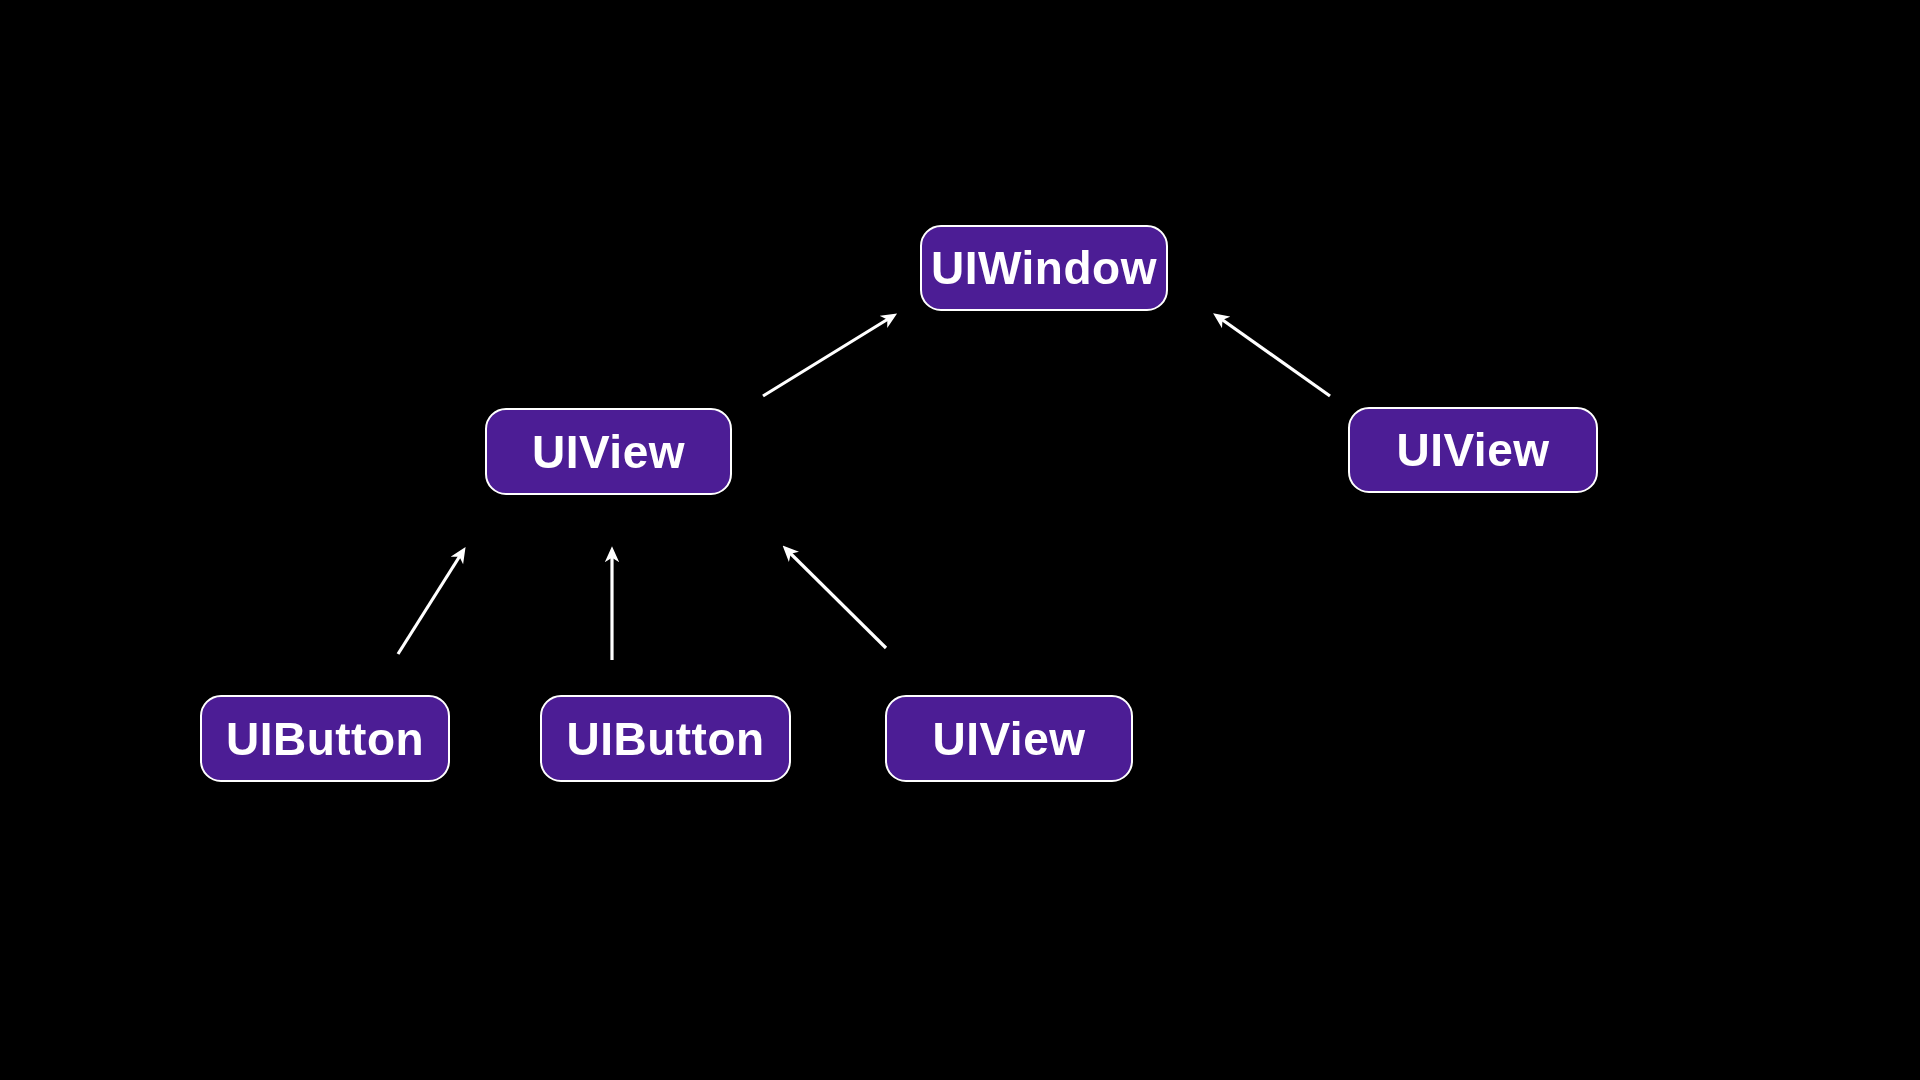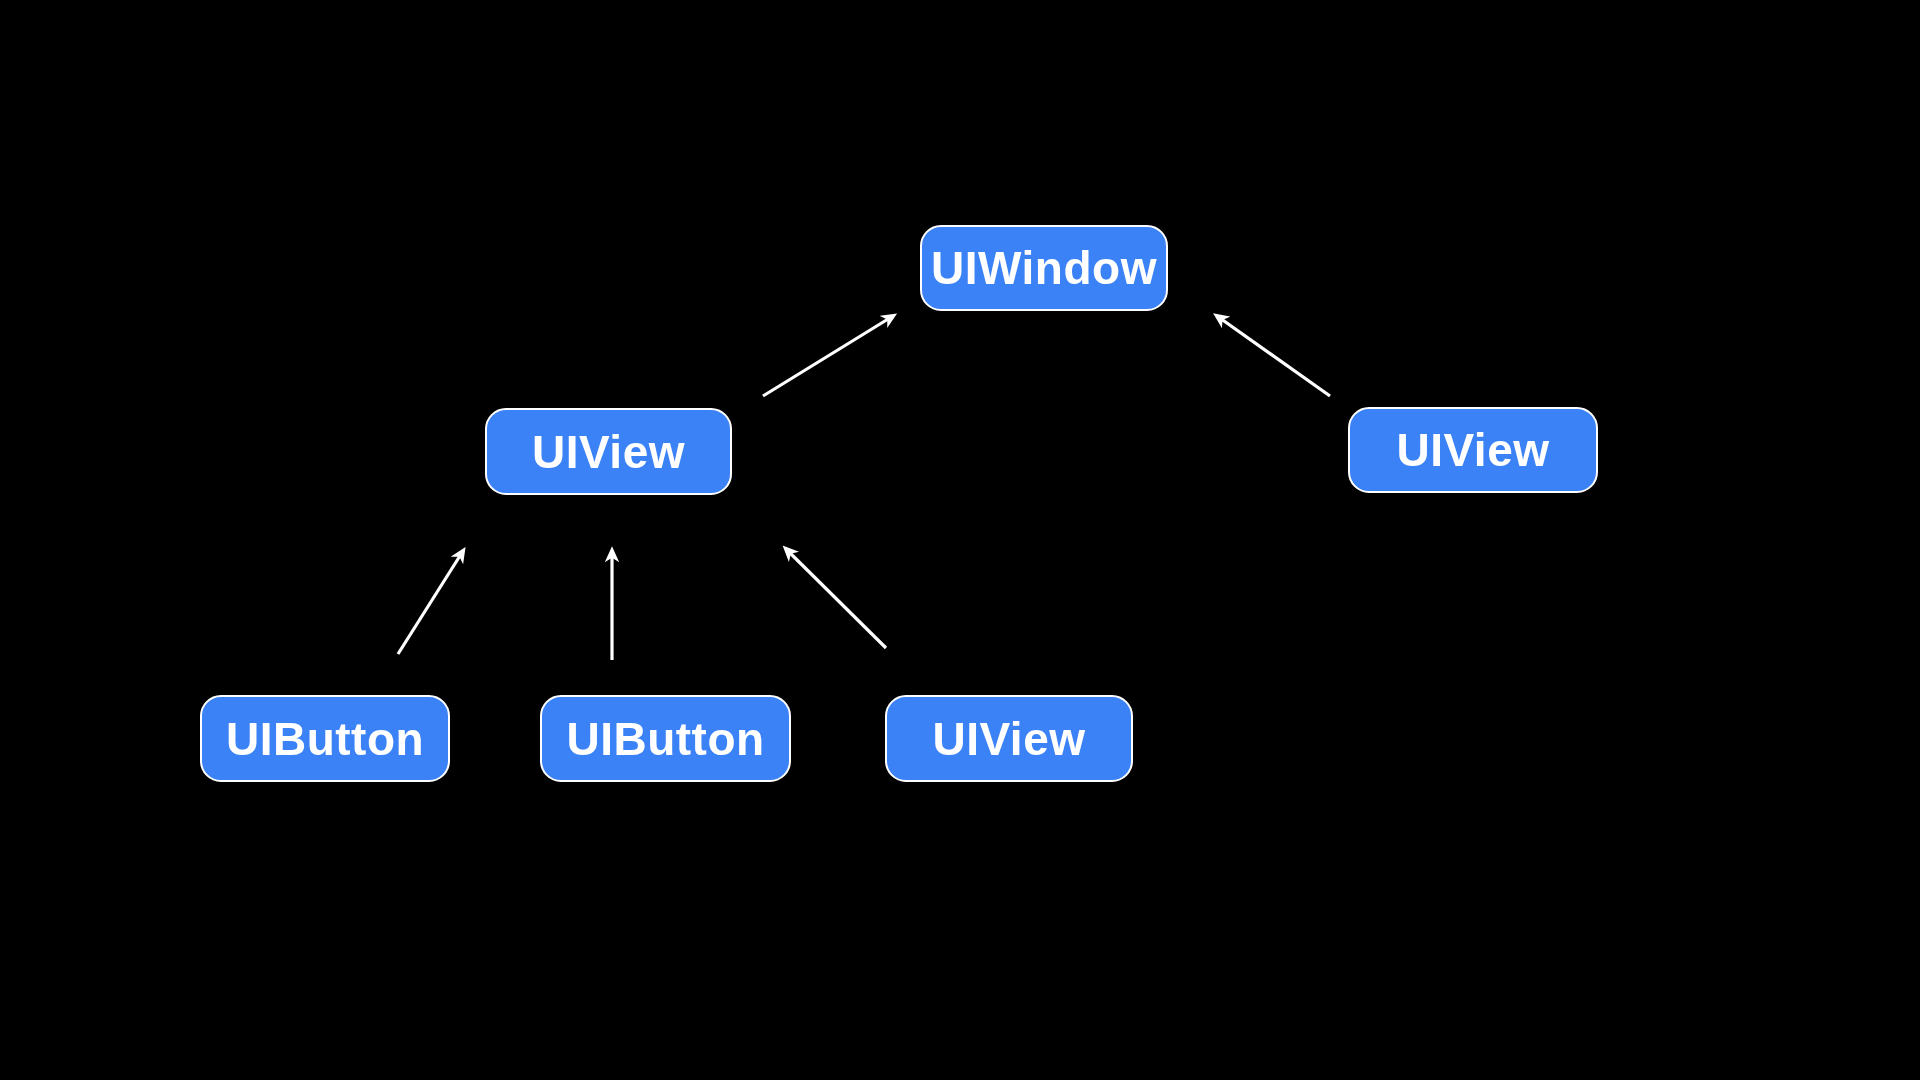--- a/index.html
+++ b/index.html
@@ -21,21 +21,21 @@
     top: 0;
     width: 1920px;
     height: 1080px;
     pointer-events: none;
   }
   .node {
     position: absolute;
     box-sizing: border-box;
     border: 2.5px solid #ffffff;
     border-radius: 21px;
-    background: #3b82f6;
+    background: #4c1d95;
     color: #ffffff;
     display: flex;
     align-items: center;
     justify-content: center;
     font-size: 46px;
     font-weight: 700;
     letter-spacing: 0.5px;
     white-space: nowrap;
   }
   

